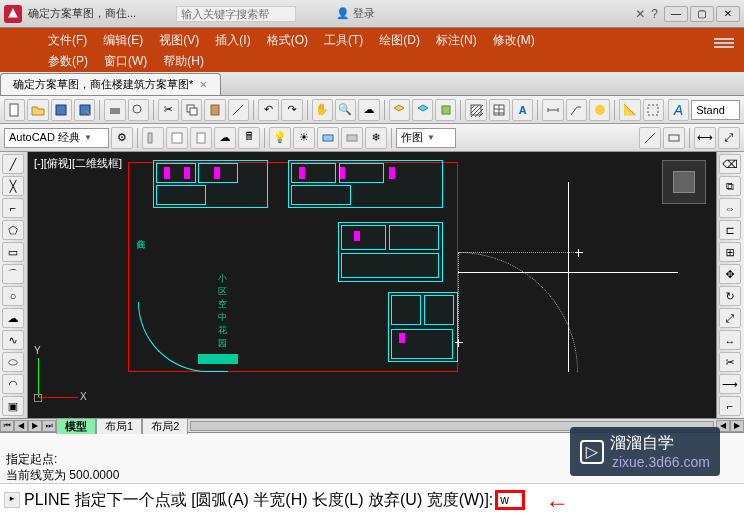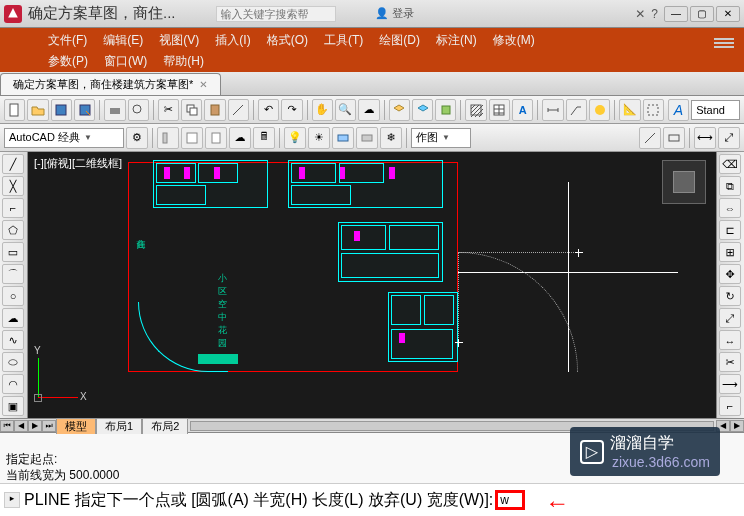--- a/index.html
+++ b/index.html
@@ -1,21 +1,21 @@
 <!DOCTYPE html>
 <html><head>
 <meta charset="utf-8">
 <style>
 * { margin: 0; padding: 0; box-sizing: border-box; font-family: "Microsoft YaHei", SimSun, Arial, sans-serif; }
 body { background: #5a5a5a; width: 744px; height: 516px; overflow: hidden; position: relative; }
 
 .title-bar { height: 28px; background: linear-gradient(#e8e8e8, #d0d0d0); display: flex; align-items: center; padding: 0 4px; border-bottom: 1px solid #888; }
 .app-icon { width: 18px; height: 18px; background: #c41e3a; border-radius: 3px; margin-right: 6px; display: flex; align-items: center; justify-content: center; }
 .app-icon svg { width: 12px; height: 12px; }
-.title-text { font-size: 15px; color: #333; flex: 0 0 auto; text-align: right; }
+.title-text { font-size: 11px; color: #333; flex: 0 0 auto; text-align: right; }
 .title-search { margin-left: 40px; font-size: 11px; color: #888; padding: 1px 4px; background: #f0f0f0; border: 1px solid #ccc; width: 120px; }
 .title-login { margin-left: 40px; font-size: 11px; color: #555; }
 .title-spacer { flex: 1; }
 .win-controls { display: flex; gap: 2px; }
 .win-btn { width: 24px; height: 16px; background: #e0e0e0; border: 1px solid #aaa; border-radius: 2px; font-size: 10px; text-align: center; line-height: 14px; }
 
 .menu-bar { height: 44px; background: #c2410c; display: flex; flex-wrap: wrap; padding: 2px 40px; }
 .menu-item { color: #eee; font-size: 12px; padding: 2px 8px; cursor: pointer; }
 
 .hamburger { position: absolute; right: 10px; top: 36px; width: 20px; height: 16px; }
@@ -64,21 +64,21 @@
 .dot-line-h { position: absolute; top: 100px; left: 430px; width: 120px; border-top: 1px dotted #aaa; }
 .dot-line-v { position: absolute; top: 100px; left: 430px; height: 90px; border-left: 1px dotted #aaa; }
 .tick { position: absolute; width: 8px; height: 8px; }
 .tick::before { content: ''; position: absolute; left: 3px; top: 0; width: 1px; height: 8px; background: #fff; }
 .tick::after { content: ''; position: absolute; top: 3px; left: 0; height: 1px; width: 8px; background: #fff; }
 
 .scroll-h { height: 14px; background: #ddd; border-top: 1px solid #888; display: flex; align-items: center; }
 .scroll-btn { width: 14px; height: 12px; background: #ccc; border: 1px solid #999; font-size: 8px; text-align: center; }
 .layout-tabs { display: flex; height: 14px; align-items: center; }
 .layout-tab { padding: 0 8px; font-size: 11px; background: #eee; border: 1px solid #999; border-bottom: none; }
-.layout-tab.active { background: #fdba74; }
+.layout-tab.active { background: #86efac; font-weight: bold; }
 
 .cmd-area { background: #f8f8f8; border-top: 1px solid #888; font-size: 12px; font-family: SimSun, monospace; }
 .cmd-history { padding: 18px 6px; line-height: 16px; height: 50px; overflow: hidden; }
 .cmd-line { display: flex; align-items: center; padding: 2px 4px; border-top: 1px solid #ccc; background: #fff; }
 .cmd-icon { width: 16px; height: 16px; background: #eee; border: 1px solid #ccc; margin-right: 4px; font-size: 9px; text-align: center; }
 .cmd-prompt { font-size: 16px; }
 .cmd-input-box { border: 3px solid #f00; padding: 0 2px; margin-left: 2px; width: 30px; display: inline-block; }
 .cmd-arrow { color: #f00; font-size: 24px; font-weight: bold; margin-left: 20px; }
 
 .watermark { position: absolute; right: 24px; bottom: 40px; background: rgba(30,50,70,0.9); color: #fff; padding: 6px 10px; border-radius: 4px; display: flex; align-items: center; gap: 6px; font-size: 16px; z-index: 100; }
@@ -253,21 +253,21 @@
       </svg>
     </div>
   <div style="flex:1"></div>
   <div class="tool-btn" style="font-style:italic;color:#06c;font-size:14px;">A</div>
   <div class="tool-combo" style="width:50px;">
       <span>Stand</span>
     </div>
 </div>
 
 <div class="toolbar-row">
-  <div class="tool-combo" style="width:120px;">
+  <div class="tool-combo" style="width:105px;">
     <span>AutoCAD 经典</span>
     <span class="arrow">▼</span>
   </div>
   <div class="tool-btn">⚙</div>
   <div class="tool-sep"></div>
   <div class="tool-btn">
       <svg viewBox="0 0 14 14">
         <rect x="2" y="2" width="4" height="10" fill="#ccc" stroke="#888"></rect>
       </svg>
     </div>

